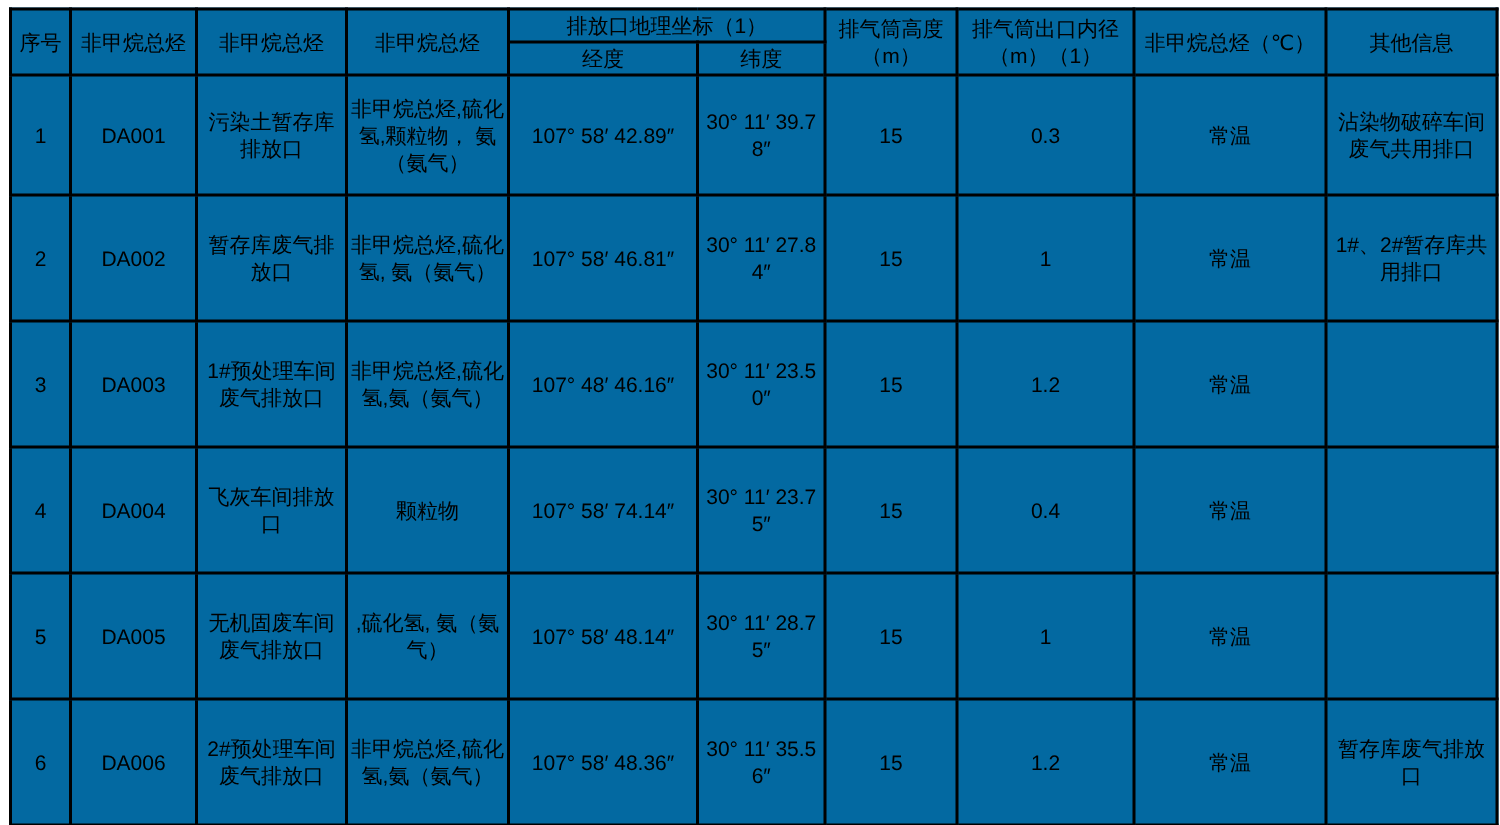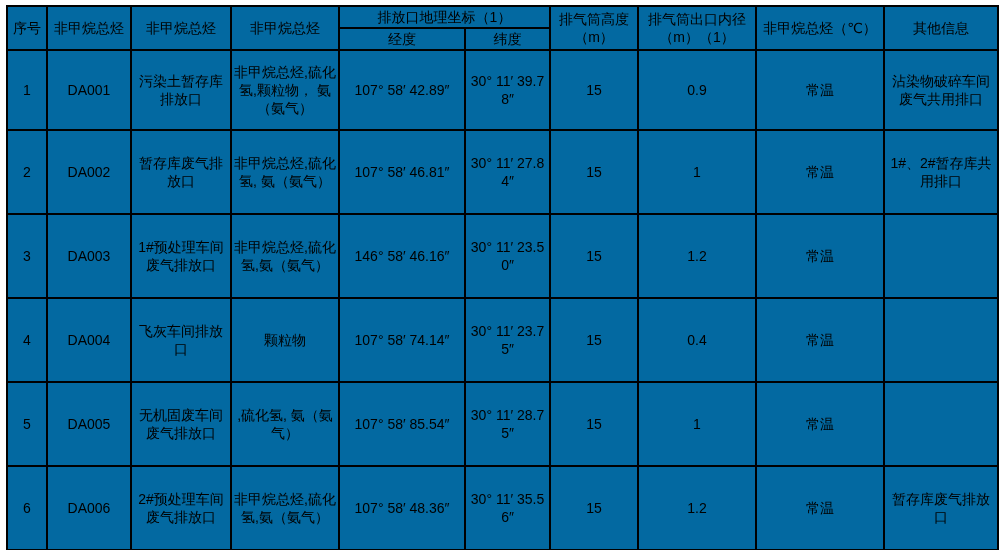--- a/index.html
+++ b/index.html
@@ -77,42 +77,42 @@
     </thead>
     <tbody>
       <tr class="r1">
         <td class="num">1</td>
         <td class="num">DA001</td>
         <td>污染土暂存库排放口</td>
         <td>非甲烷总烃,硫化氢,颗粒物， 氨（氨气）</td>
         <td class="coord">107° 58′ 42.89″</td>
         <td class="coord">30° 11′ 39.78″</td>
         <td class="num">15</td>
-        <td class="num">0.9</td>
+        <td class="num">0.3</td>
         <td>常温</td>
         <td>沾染物破碎车间废气共用排口</td>
       </tr>
       <tr>
         <td class="num">2</td>
         <td class="num">DA002</td>
         <td>暂存库废气排放口</td>
         <td>非甲烷总烃,硫化氢, 氨（氨气）</td>
         <td class="coord">107° 58′ 46.81″</td>
         <td class="coord">30° 11′ 27.84″</td>
         <td class="num">15</td>
         <td class="num">1</td>
         <td>常温</td>
         <td>1#、2#暂存库共用排口</td>
       </tr>
       <tr>
         <td class="num">3</td>
         <td class="num">DA003</td>
         <td>1#预处理车间废气排放口</td>
         <td>非甲烷总烃,硫化氢,氨（氨气）</td>
-        <td class="coord">146° 58′ 46.16″</td>
+        <td class="coord">107° 48′ 46.16″</td>
         <td class="coord">30° 11′ 23.50″</td>
         <td class="num">15</td>
         <td class="num">1.2</td>
         <td>常温</td>
         <td></td>
       </tr>
       <tr>
         <td class="num">4</td>
         <td class="num">DA004</td>
         <td>飞灰车间排放口</td>
@@ -122,21 +122,21 @@
         <td class="num">15</td>
         <td class="num">0.4</td>
         <td>常温</td>
         <td></td>
       </tr>
       <tr>
         <td class="num">5</td>
         <td class="num">DA005</td>
         <td>无机固废车间废气排放口</td>
         <td>,硫化氢, 氨（氨气）</td>
-        <td class="coord">107° 58′ 85.54″</td>
+        <td class="coord">107° 58′ 48.14″</td>
         <td class="coord">30° 11′ 28.75″</td>
         <td class="num">15</td>
         <td class="num">1</td>
         <td>常温</td>
         <td></td>
       </tr>
       <tr>
         <td class="num">6</td>
         <td class="num">DA006</td>
         <td>2#预处理车间废气排放口</td>

